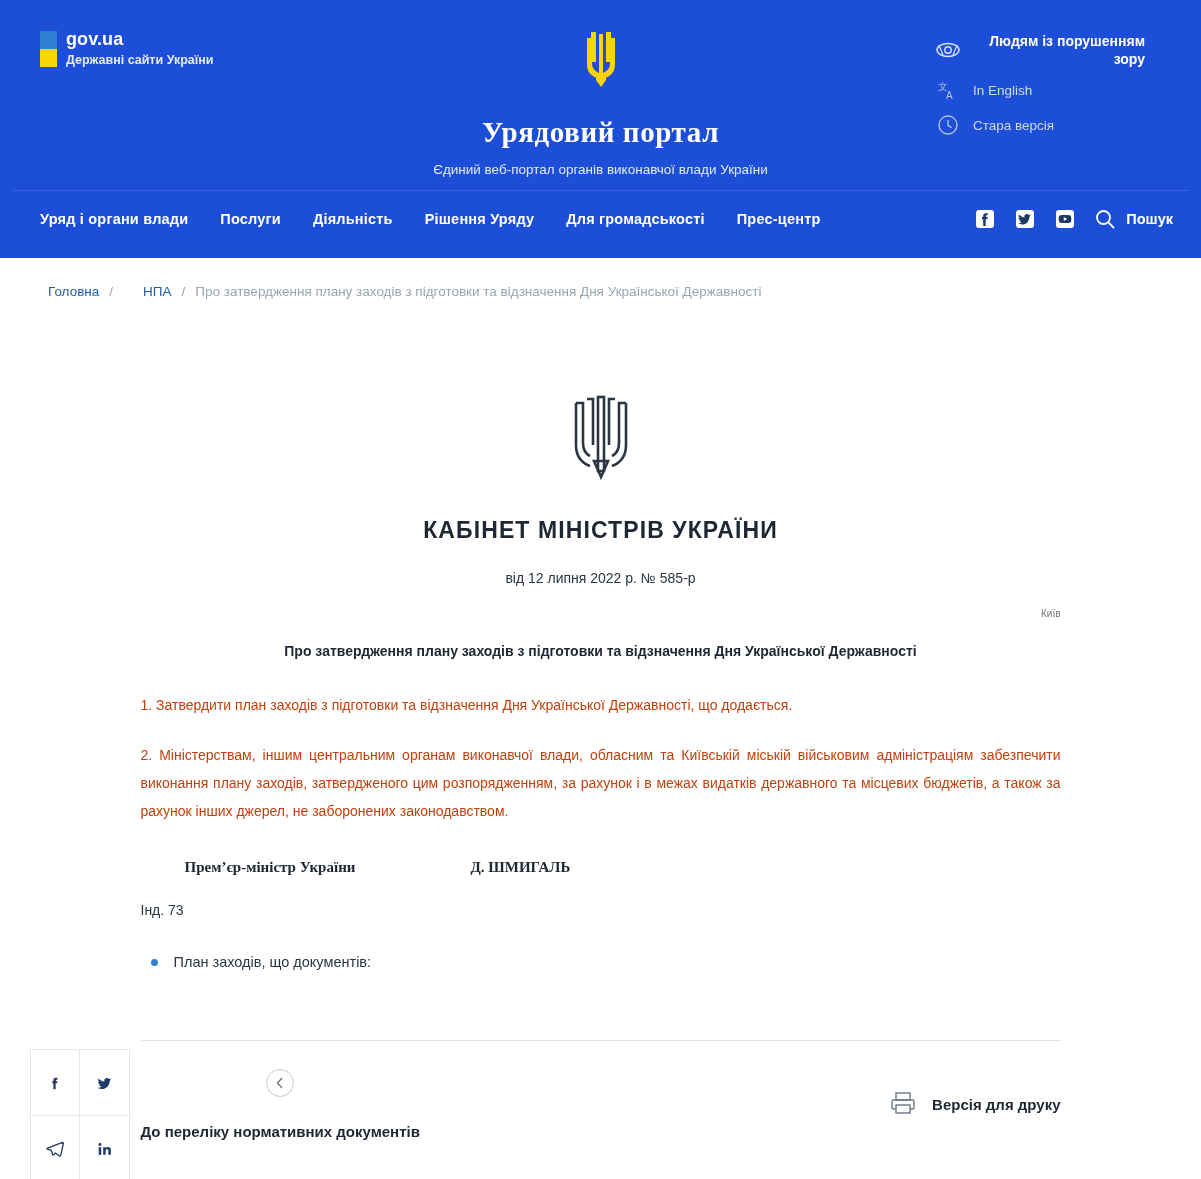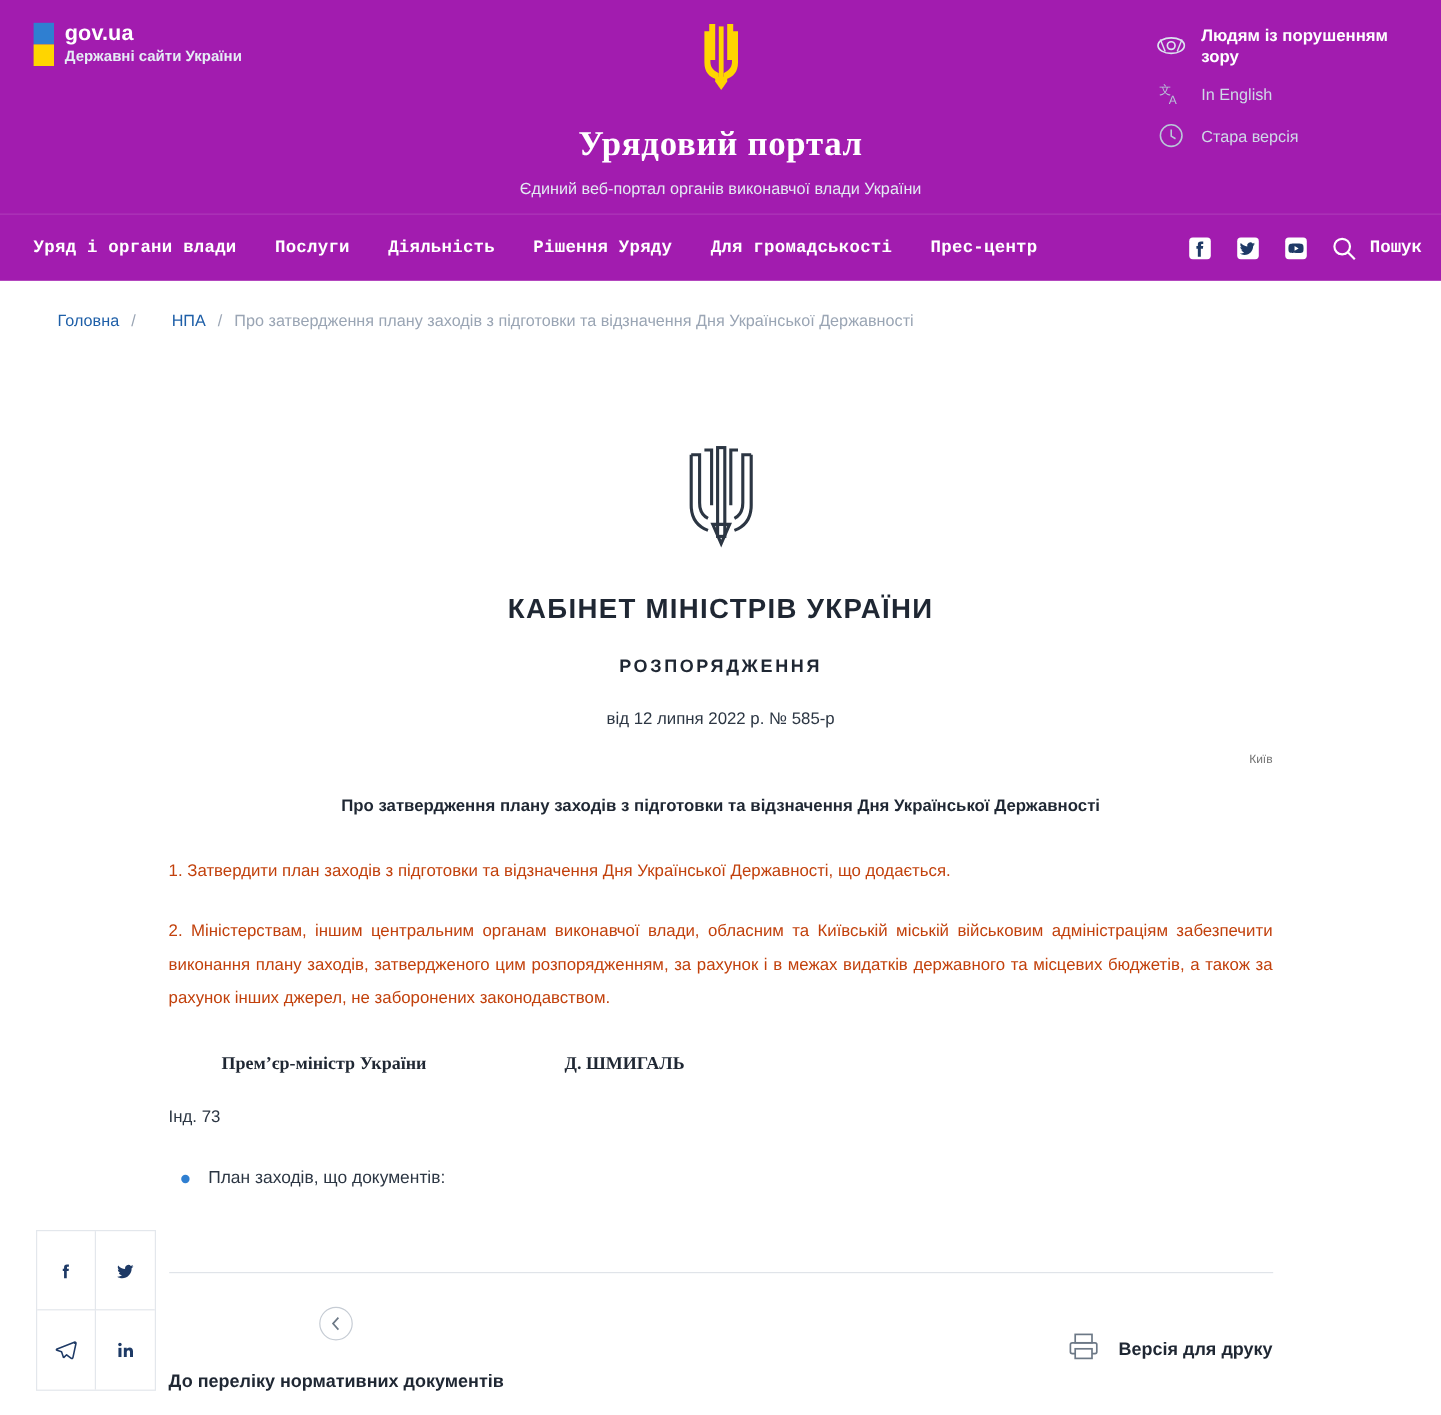--- a/index.html
+++ b/index.html
@@ -12,23 +12,23 @@
   .page {
     width: 1201px;
     min-height: 1179px;
     margin: 0 auto;
     position: relative;
     overflow: hidden;
   }
 
   
   .header {
-    background: #a21caf;
+    background: #1d4ed8;
     color: #ffffff;
-    padding: 0;
+    padding: 12px;
     position: relative;
   }
   .header-top {
     height: 178px;
     position: relative;
   }
   .gov-badge {
     position: absolute;
     left: 28px; top: 16px;
     display: flex;
@@ -68,24 +68,25 @@
   .portal-sub {
     position: absolute;
     top: 150px; left: 0; right: 0;
     text-align: center;
     font-size: 13.5px;
     color: #e3eaf3;
   }
 
   .header-util {
     position: absolute;
-    right: 28px; top: 20px;
+    right: 44px; top: 20px;
     width: 210px;
     color: #cfd9e7;
     font-size: 13.5px;
+    text-align: right;
   }
   .util-row {
     display: flex;
     align-items: center;
     gap: 12px;
     margin-bottom: 9px;
     min-height: 26px;
   }
   .util-row .util-ico {
     width: 26px; height: 26px;
@@ -96,21 +97,20 @@
   .util-row.strong { color: #ffffff; font-weight: bold; font-size: 14px; line-height: 18px; }
 
   
   .nav {
     height: 56px;
     border-top: 1px solid rgba(255,255,255,.12);
     display: flex;
     align-items: center;
     padding: 0 28px;
     position: relative;
-    font-family: Liberation Mono, monospace;
   }
   .nav-items {
     display: flex;
     align-items: center;
     gap: 32px;
   }
   .nav-item {
     font-size: 14.5px;
     font-weight: bold;
     color: #ffffff;
@@ -432,21 +432,20 @@
             <path d="M6 12 h7 v40 c0 7 3 11 7 13"></path>
             <path d="M56 12 h-7 v40 c0 7 -3 11 -7 13"></path>
             <path d="M17 8 h6 v46"></path>
             <path d="M45 8 h-6 v46"></path>
             <path d="M24 70 h14 l-7 16 z"></path>
           </g>
         </svg>
       </div>
 
       <div class="doc-org">КАБІНЕТ МІНІСТРІВ УКРАЇНИ</div>
-      <div class="doc-type">РОЗПОРЯДЖЕННЯ</div>
       <div class="doc-date">від 12 липня 2022 р. № 585-р</div>
       <div class="doc-city">Київ</div>
       <div class="doc-subject">Про затвердження плану заходів з підготовки та відзначення Дня Української Державності</div>
 
       <p class="doc-p">1. Затвердити план заходів з підготовки та відзначення Дня Української Державності, що додається.</p>
       <p class="doc-p">2. Міністерствам, іншим центральним органам виконавчої влади, обласним та Київській міській військовим адміністраціям забезпечити виконання плану заходів, затвердженого цим розпорядженням, за рахунок і в межах видатків державного та місцевих бюджетів, а також за рахунок інших джерел, не заборонених законодавством.</p>
 
       <div class="sign-row">
         <span class="sign-title">Прем’єр-міністр України</span>
         <span class="sign-name">Д. ШМИГАЛЬ</span>

